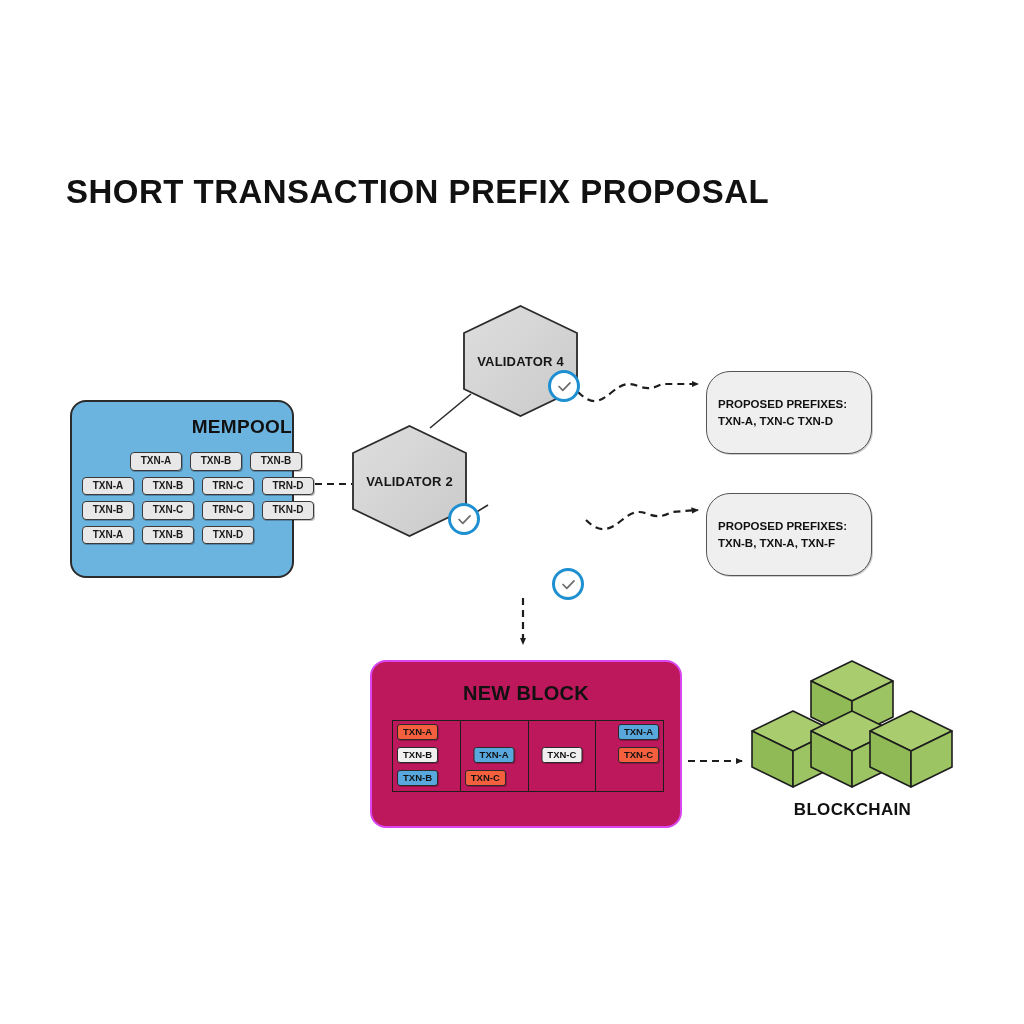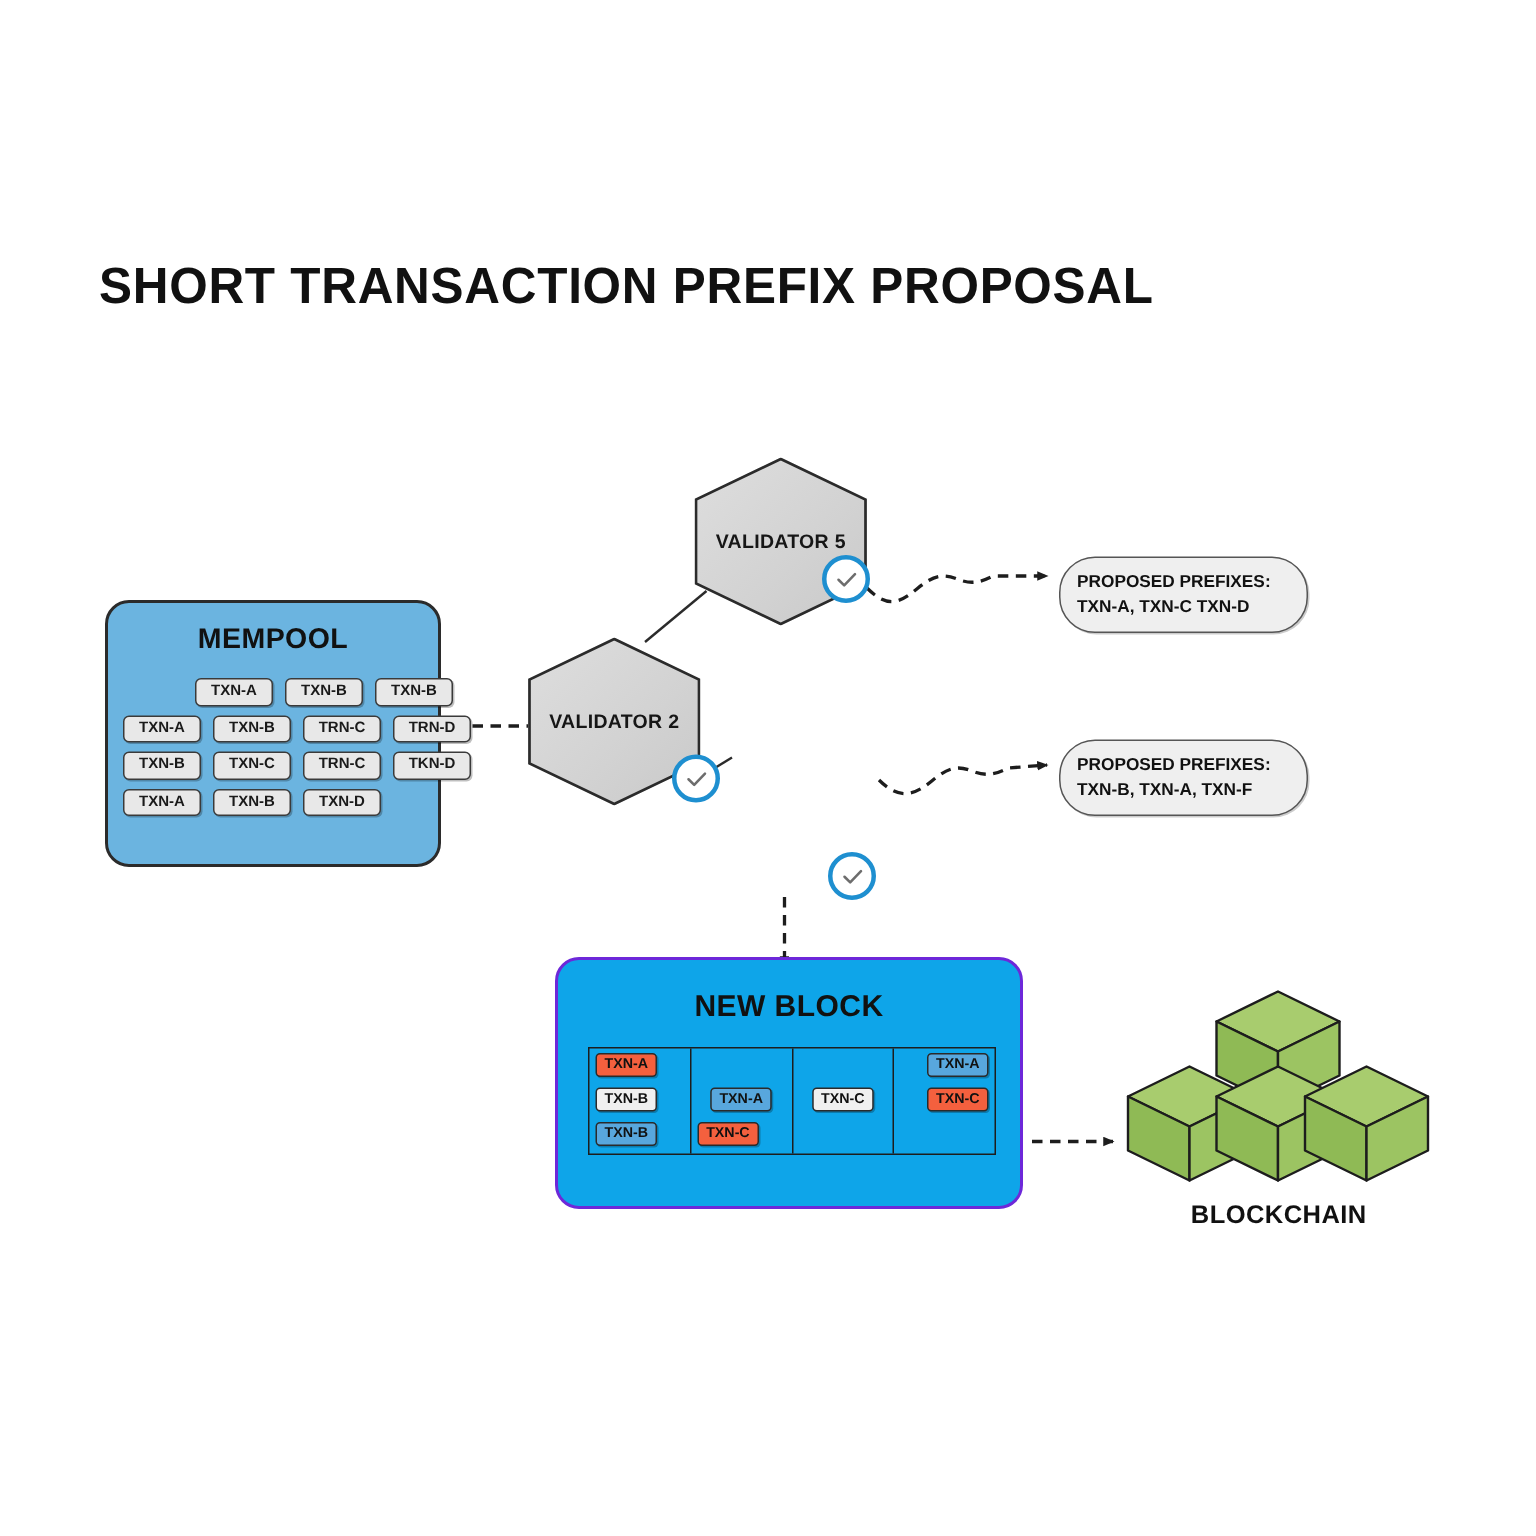--- a/index.html
+++ b/index.html
@@ -19,21 +19,21 @@
     transform:scaleX(0.97);transform-origin:left center;
   }
 
   
   #mempool{
     position:absolute;left:70px;top:400px;width:224px;height:178px;
     background:#6bb4e0;border:2px solid #2b2b2b;border-radius:16px;
     box-sizing:border-box;
   }
   #mempool-title{
-    position:absolute;left:0;right:0;top:14px;text-align:center;
+    position:absolute;left:0;right:0;top:14px;text-align:right;
     font-size:19px;font-weight:bold;color:#111;letter-spacing:0.3px;
   }
   .mp-rows{position:absolute;left:10px;right:10px;top:50px;}
   .mp-row{display:flex;gap:8px;margin-bottom:6px;}
   .mp-row.indent{padding-left:48px;}
   .chip{
     background:#e8e8e8;border:1.6px solid #3a3a3a;border-radius:4px;
     font-size:10px;font-weight:bold;color:#1a1a1a;
     padding:3px 6px;line-height:1.05;white-space:nowrap;
     box-shadow:1px 1px 0 rgba(0,0,0,.25);
@@ -67,34 +67,34 @@
     display:flex;align-items:center;justify-content:center;
   }
   .check-badge svg{display:block;}
   #badge-1{left:548px;top:370px;}
   #badge-2{left:448px;top:503px;}
   #badge-3{left:552px;top:568px;}
 
   
   .callout{
     position:absolute;background:#efefef;border:1.5px solid #555;
-    border-radius:24px;padding:8px 11px;box-sizing:border-box;
+    border-radius:24px;padding:24px 11px;box-sizing:border-box;
     box-shadow:1px 1px 0 rgba(0,0,0,.2);
   }
   .callout div{
     font-size:11.5px;font-weight:bold;color:#111;line-height:1.45;
     white-space:nowrap;
   }
   #callout-1{left:706px;top:371px;width:166px;}
   #callout-2{left:706px;top:493px;width:166px;}
 
   
   #new-block{
-    position:absolute;left:370px;top:638px;width:312px;height:168px;
-    background:#0ea5e9;border:2px solid #6d28d9;border-radius:16px;
+    position:absolute;left:370px;top:660px;width:312px;height:168px;
+    background:#be185d;border:2px solid #d946ef;border-radius:16px;
     box-sizing:border-box;
   }
   #new-block-title{
     position:absolute;left:0;right:0;top:20px;text-align:center;
     font-size:20px;font-weight:bold;color:#111;letter-spacing:0.3px;
   }
   #block-cells{
     position:absolute;left:20px;top:58px;width:272px;height:72px;
     display:flex;border:1.8px solid #1d1d1d;box-sizing:border-box;
   }
@@ -181,21 +181,21 @@
         <div class="chip">TXN-D</div>
       </div>
     </div>
   </div>
 
   <div class="hexwrap" id="validator-1">
     <div class="hex"></div>
     <svg class="hexborder" viewBox="0 0 115 112">
       <polygon points="57.5,1 114,28 114,84 57.5,111 1,84 1,28" fill="none" stroke="#2b2b2b" stroke-width="1.8"></polygon>
     </svg>
-    <div class="hexlabel">VALIDATOR 5</div>
+    <div class="hexlabel">VALIDATOR 4</div>
   </div>
 
   <div class="hexwrap" id="validator-2">
     <div class="hex"></div>
     <svg class="hexborder" viewBox="0 0 115 112">
       <polygon points="57.5,1 114,28 114,84 57.5,111 1,84 1,28" fill="none" stroke="#2b2b2b" stroke-width="1.8"></polygon>
     </svg>
     <div class="hexlabel">VALIDATOR 2</div>
   </div>
 

